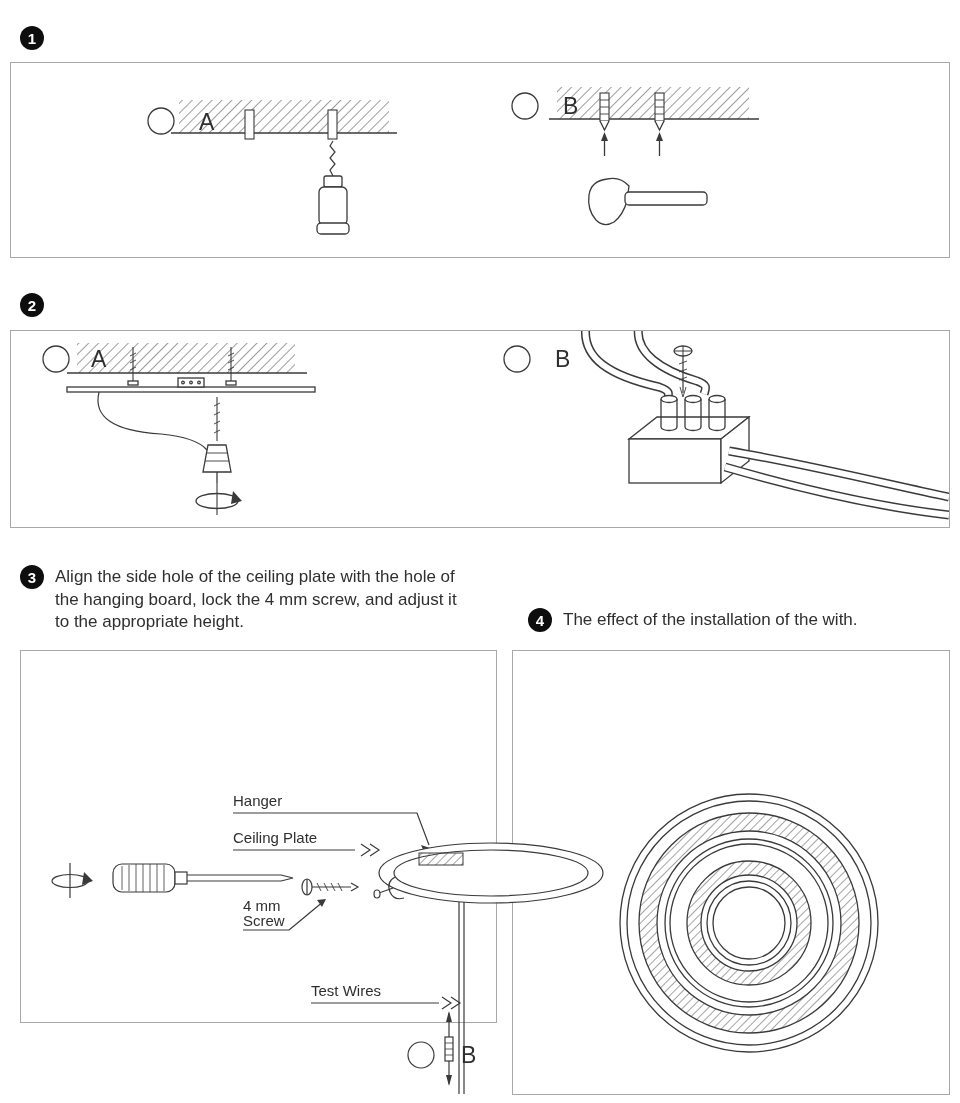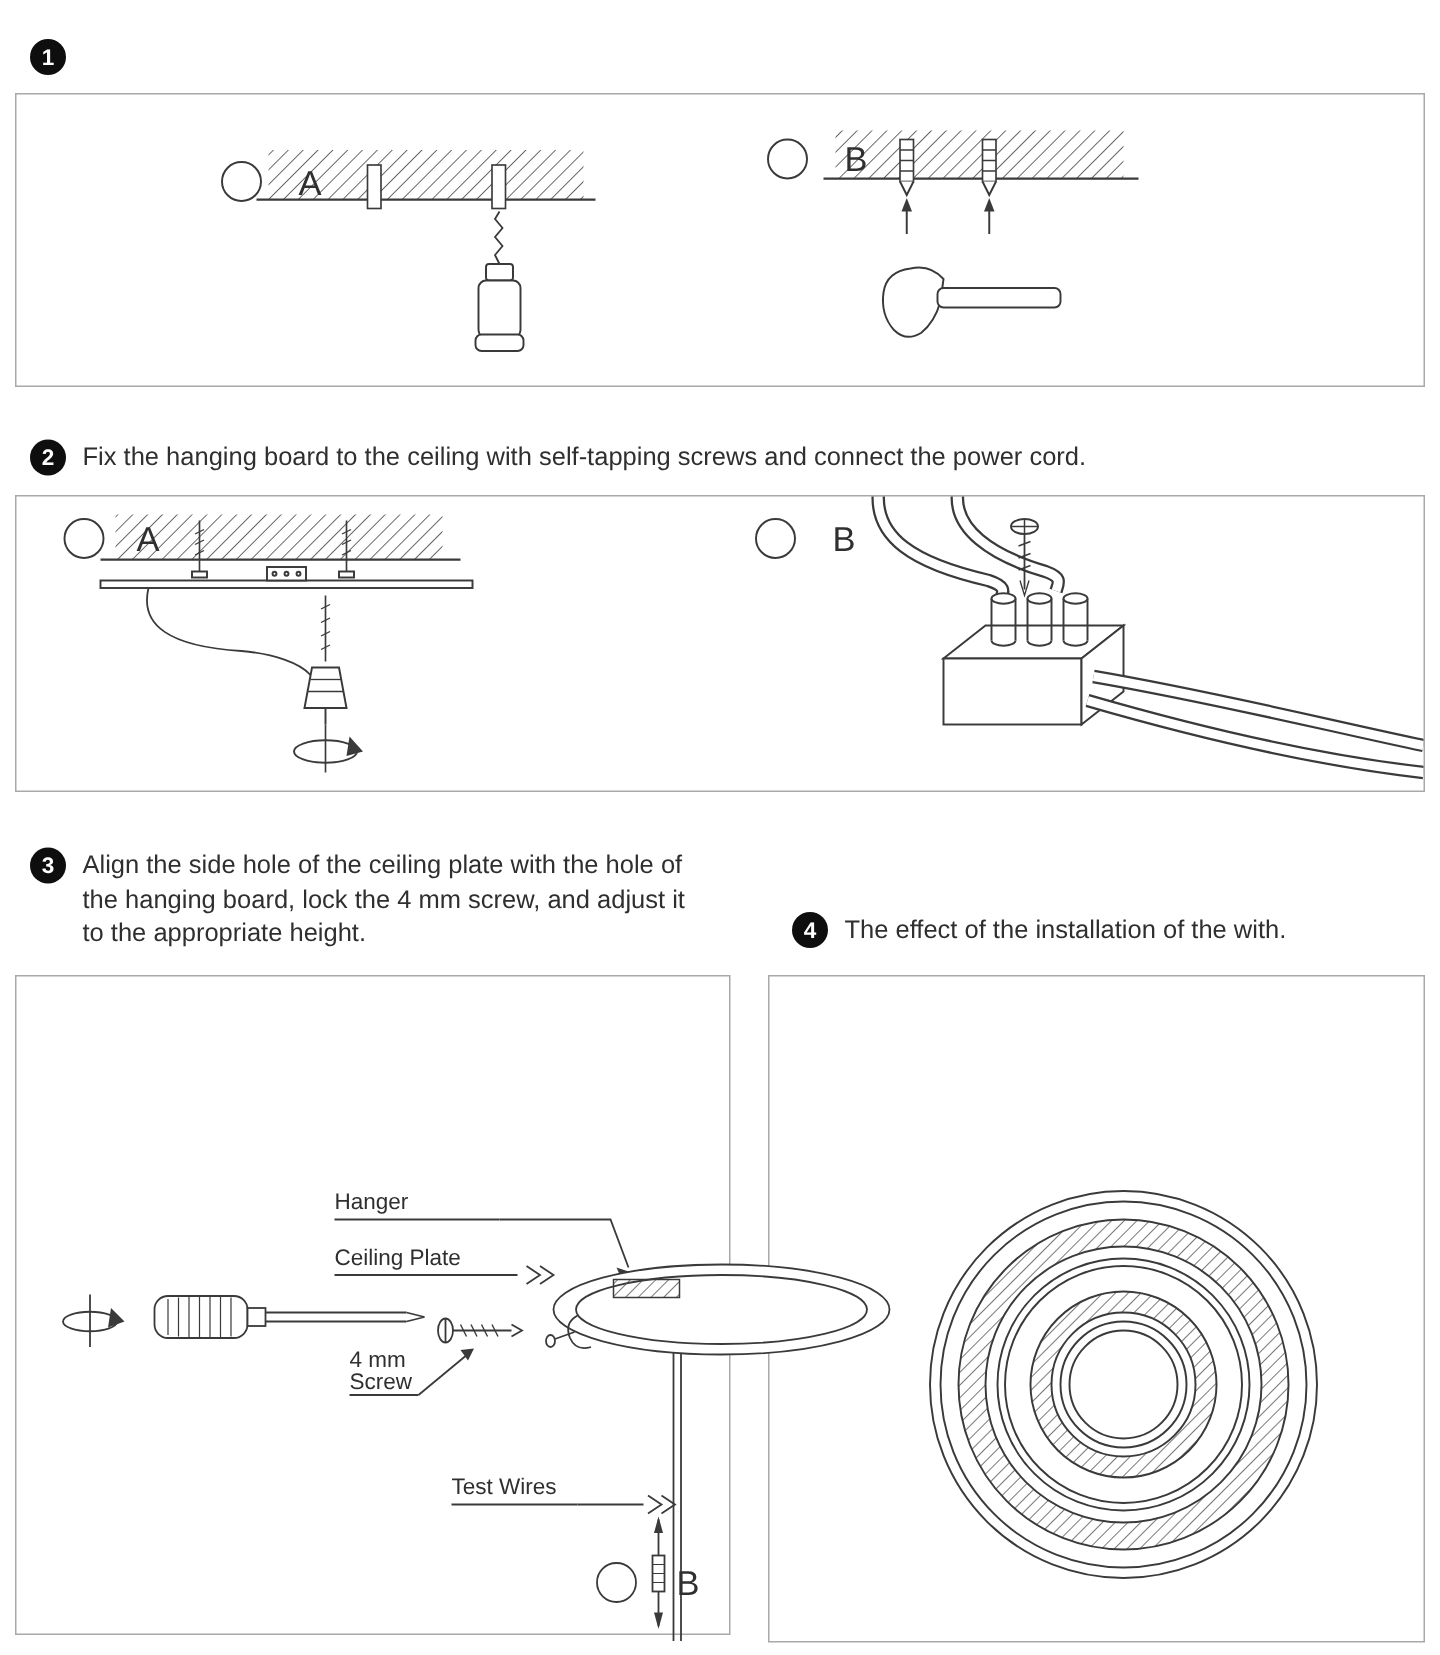--- a/index.html
+++ b/index.html
@@ -13,21 +13,21 @@
   .badge {
     flex:0 0 auto; width:24px; height:24px; border-radius:50%;
     background:#0e0e0e; color:#fff; font-size:15px; font-weight:700;
     display:flex; align-items:center; justify-content:center;
   }
   .step-text { font-size:17px; line-height:1.33; padding-top:1px; }
   .step3-width { width:405px; }
   .panel { position:absolute; border:1px solid #a8a8a8; background:transparent; }
   .panel-1 { left:10px; top:62px;  width:940px; height:196px; }
   .panel-2 { left:10px; top:330px; width:940px; height:198px; }
-  .panel-3 { left:10px; top:650px; width:477px; height:440px; z-index:2; overflow:visible; }
+  .panel-3 { left:20px; top:650px; width:477px; height:373px; z-index:2; overflow:visible; }
   .panel-4 { left:512px; top:650px; width:438px; height:445px; z-index:1; overflow:hidden; }
   .hdr-1 { left:20px; top:26px;  width:930px; }
   .hdr-2 { left:20px; top:293px; width:930px; }
   .hdr-3 { left:20px; top:565px; width:450px; }
   .hdr-4 { left:528px; top:608px; width:420px; }
   svg { display:block; }
   .panel-3 svg { overflow:visible; }
   svg text { font-family:"Liberation Sans", sans-serif; fill:#2f2f2f; stroke:none; }
 </style>
 </head>
@@ -92,21 +92,20 @@
           <path d="M596 116 Q580 118 578 132 Q576 147 585 157 Q593 165 603 159 Q612 152 616 138 L618 123 Q609 113 596 116 Z" fill="#fff"></path>
           <rect x="614" y="129" width="82" height="13" rx="4" fill="#fff"></rect>
         </g>
       </g>
       <text x="552" y="51" font-size="23">B</text>
     </svg>
   </div>
 
   <div class="step-header hdr-2">
     <span class="badge">2</span>
-    <span class="step-text">Fix the hanging board to the ceiling with self-tapping screws and connect the power cord.</span>
   </div>
 
   <div class="panel panel-2">
     <svg width="938" height="196" viewBox="0 0 938 196">
       <defs>
         <pattern id="hatchP2" width="7" height="7" patternUnits="userSpaceOnUse" patternTransform="rotate(45)">
           <line x1="0" y1="0" x2="0" y2="7" stroke="#4a4a4a" stroke-width="1.1"></line>
         </pattern>
       </defs>
 

